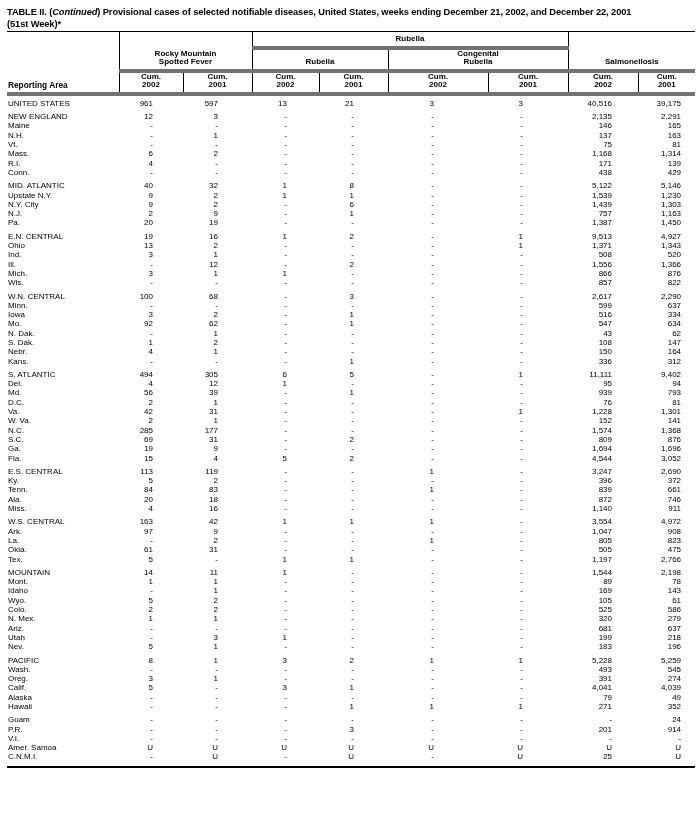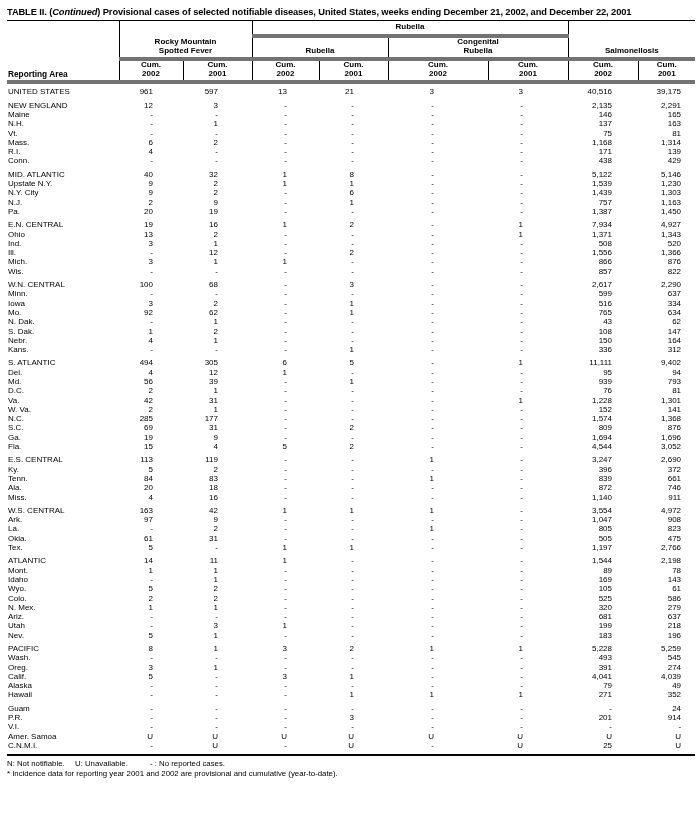--- a/index.html
+++ b/index.html
@@ -58,20 +58,21 @@
   .fn-part1{display:inline-block;width:68px;}
   .fn-part2{display:inline-block;width:75px;}
 </style>
 </head>
 <body>
 
 <div class="page">
 
   <div class="title">
     <div><span>TABLE II. (</span><span class="it">Continued</span><span>) Provisional cases of selected notifiable diseases, United States, weeks ending December 21, 2002, and December 22, 2001</span></div>
+    <div>(51st Week)*</div>
   </div>
 
   <table class="report">
     <colgroup>
       <col style="width:112px">
         <col style="width:64px">
         <col style="width:69px">
       <col style="width:67px">
         <col style="width:69px">
         <col style="width:100px">
@@ -288,21 +289,21 @@
           <td colspan="9"></td>
         </tr>
         <tr>
           <td class="area">E.N. CENTRAL</td>
           <td>19</td>
           <td>16</td>
           <td>1</td>
           <td>2</td>
           <td>-</td>
           <td>1</td>
-          <td>7,934</td>
+          <td>9,513</td>
           <td>4,927</td>
         </tr>
         <tr>
           <td class="area">Ohio</td>
           <td>13</td>
           <td>2</td>
           <td>-</td>
           <td>-</td>
           <td>-</td>
           <td>1</td>
@@ -390,21 +391,21 @@
           <td>334</td>
         </tr>
         <tr>
           <td class="area">Mo.</td>
           <td>92</td>
           <td>62</td>
           <td>-</td>
           <td>1</td>
           <td>-</td>
           <td>-</td>
-          <td>765</td>
+          <td>547</td>
           <td>634</td>
         </tr>
         <tr>
           <td class="area">N. Dak.</td>
           <td>-</td>
           <td>1</td>
           <td>-</td>
           <td>-</td>
           <td>-</td>
           <td>-</td>
@@ -670,21 +671,21 @@
           <td>1</td>
           <td>-</td>
           <td>-</td>
           <td>1,197</td>
           <td>2,766</td>
         </tr>
         <tr class="gap">
           <td colspan="9"></td>
         </tr>
         <tr>
-          <td class="area">ATLANTIC</td>
+          <td class="area">MOUNTAIN</td>
           <td>14</td>
           <td>11</td>
           <td>1</td>
           <td>-</td>
           <td>-</td>
           <td>-</td>
           <td>1,544</td>
           <td>2,198</td>
         </tr>
         <tr>
@@ -900,20 +901,14 @@
           <td>-</td>
           <td>U</td>
           <td>25</td>
           <td>U</td>
         </tr>
       </tbody>
   </table>
 
   <div class="bottom-rule"></div>
 
-  <div class="footnotes">
-    <div>
-      <span class="fn-part1">N: Not notifiable.</span><span class="fn-part2">U: Unavailable.</span><span>- : No reported cases.</span>
-    </div>
-    <div>* Incidence data for reporting year 2001 and 2002 are provisional and cumulative (year-to-date).</div>
-  </div>
 
 </div>
 
 </body></html>

